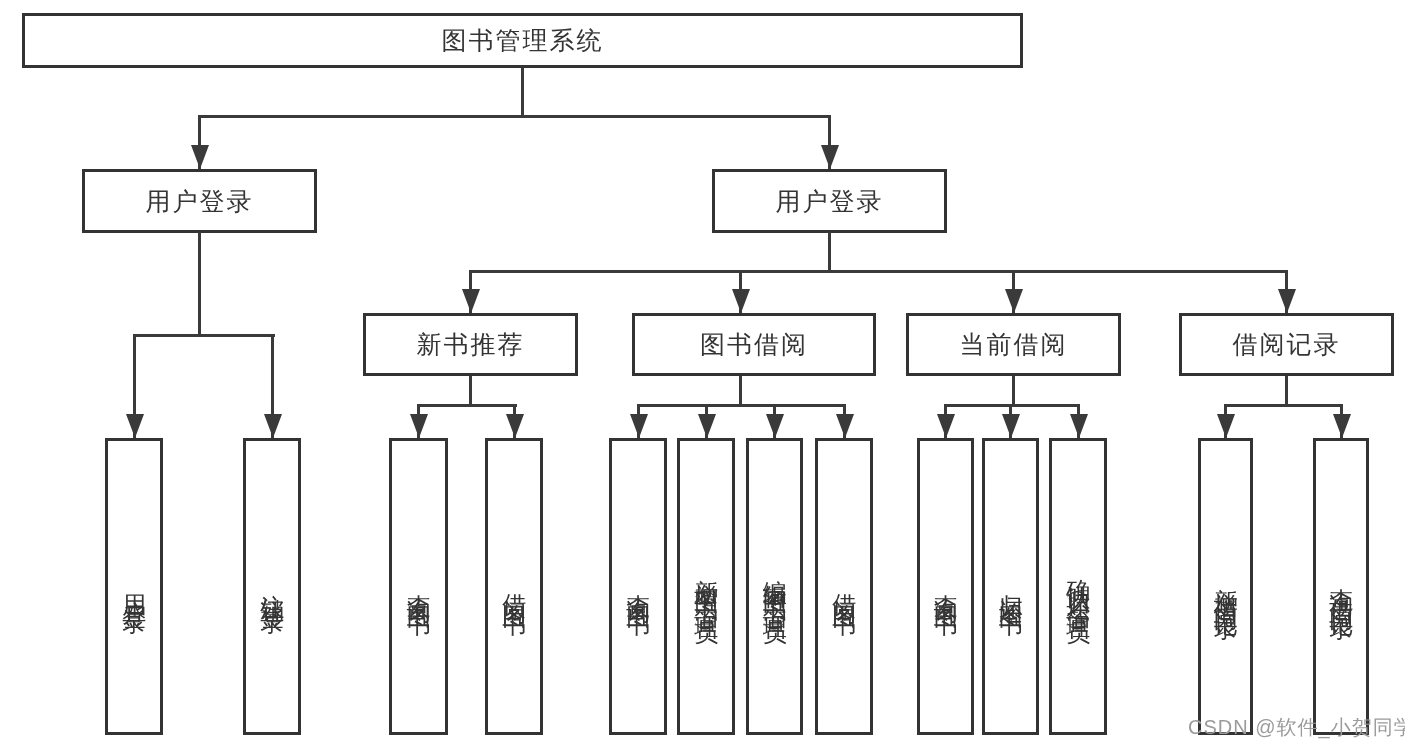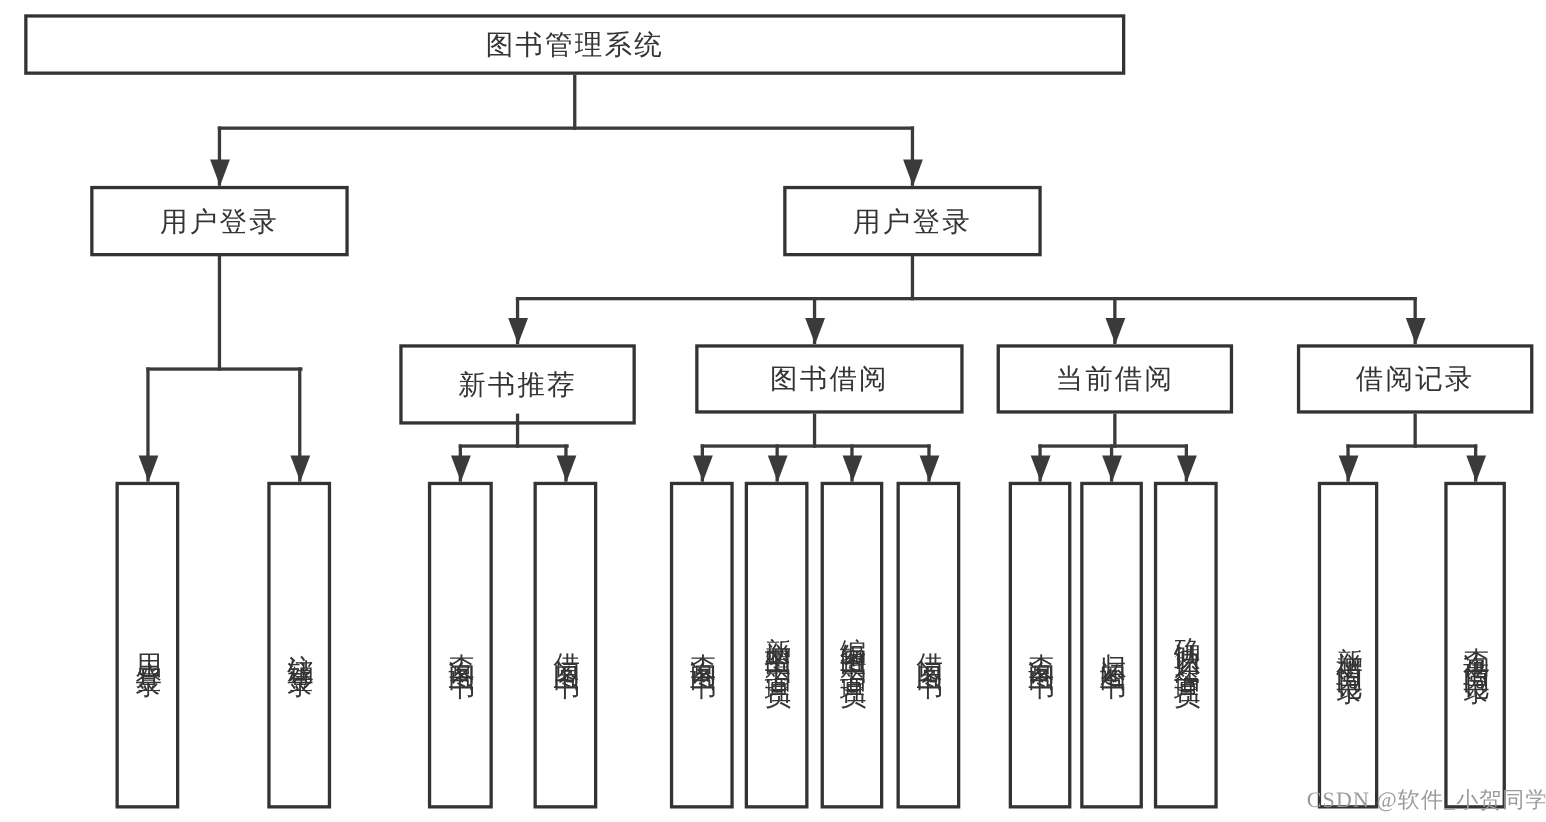--- a/index.html
+++ b/index.html
@@ -5,21 +5,21 @@
   html, body {
     margin: 0;
     padding: 0;
     background: #ffffff;
   }
   .canvas {
     position: relative;
     width: 1405px;
     height: 747px;
     background: #ffffff;
-    font-family: Liberation Serif, serif;
+    font-family: Liberation Sans, sans-serif;
     color: #343434;
     overflow: hidden;
   }
   .box {
     position: absolute;
     box-sizing: border-box;
     border: 3px solid #333333;
     background: #ffffff;
     display: flex;
     align-items: center;
@@ -94,21 +94,21 @@
   <div class="arrow" style="left:133px; top:334px; height:104px;"></div>
   <div class="arrow" style="left:271px; top:334px; height:104px;"></div>
 
   <div class="vline" style="left:828px; top:232px; height:41px;"></div>
   <div class="hline" style="left:469px; top:270px; width:819px;"></div>
   <div class="arrow" style="left:469px; top:270px; height:43px;"></div>
   <div class="arrow" style="left:739px; top:270px; height:43px;"></div>
   <div class="arrow" style="left:1012px; top:270px; height:43px;"></div>
   <div class="arrow" style="left:1285px; top:270px; height:43px;"></div>
 
-  <div class="box hbox" style="left:363px; top:313px; width:215px; height:73px;">
+  <div class="box hbox" style="left:363px; top:313px; width:215px; height:63px;">
     <span>新书推荐</span>
   </div>
   <div class="box hbox" style="left:632px; top:313px; width:244px; height:63px;">
     <span>图书借阅</span>
   </div>
   <div class="box hbox" style="left:1179px; top:313px; width:215px; height:63px;">
     <span>借阅记录</span>
   </div>
   <div class="box hbox" style="left:906px; top:313px; width:215px; height:63px;">
     <span>当前借阅</span>

